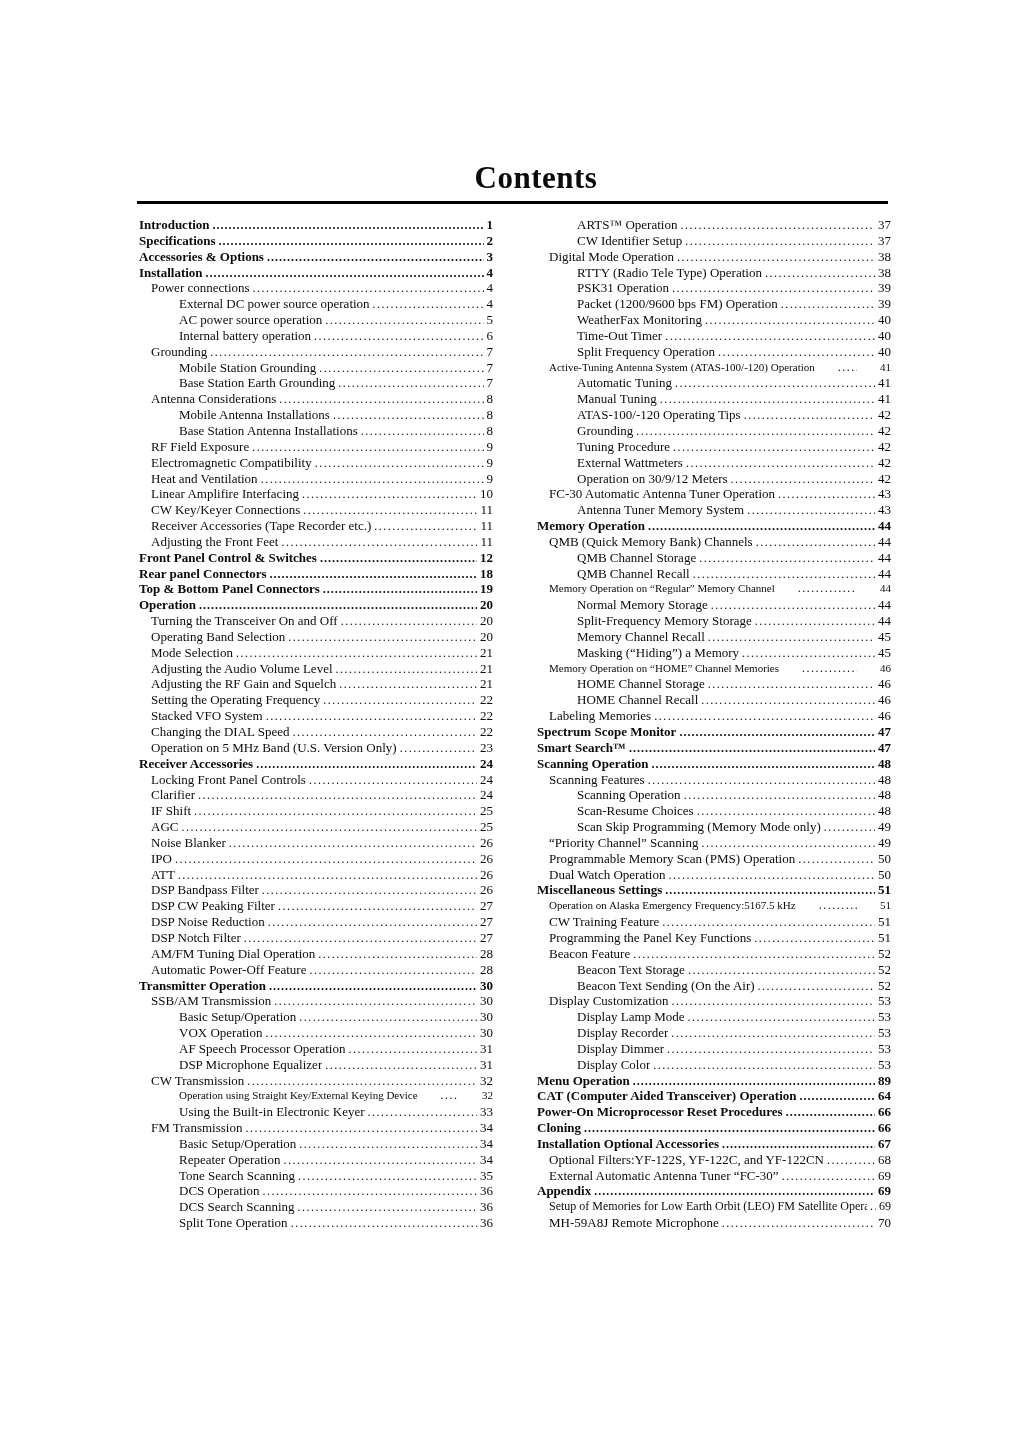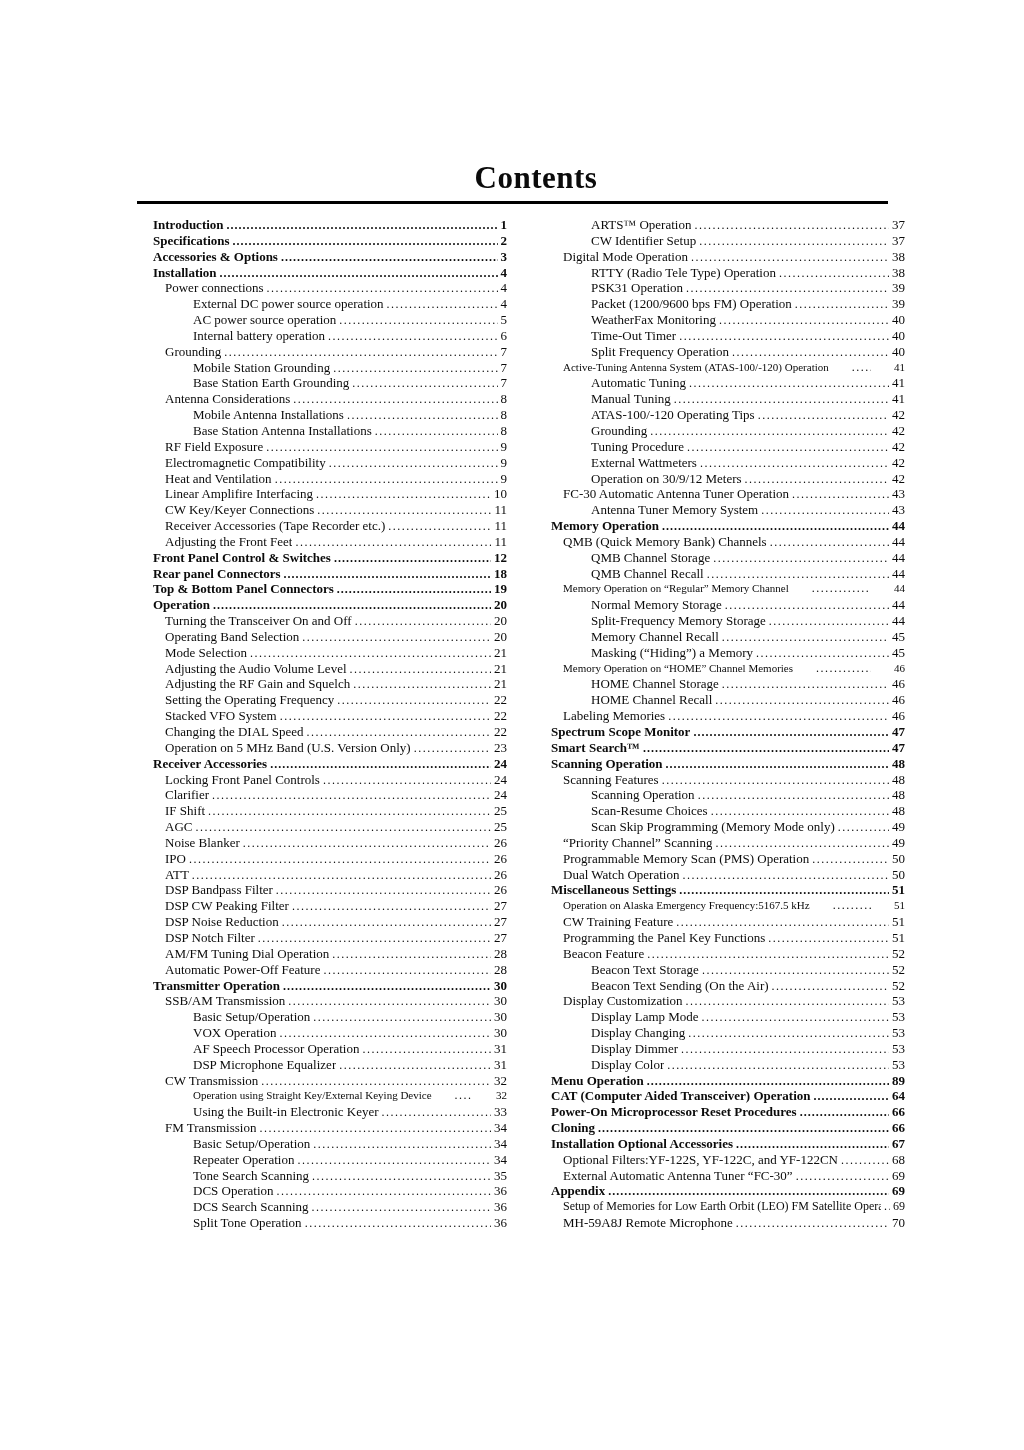--- a/index.html
+++ b/index.html
@@ -31,21 +31,21 @@
   .title-rule {
     position: absolute;
     top: 201px;
     left: 137px;
     width: 751px;
     border-bottom: 3px solid #000;
   }
   .columns {
     position: absolute;
     top: 217px;
-    left: 153px;
+    left: 139px;
     width: 752px;
     display: flex;
     gap: 44px;
   }
   .col {
     flex: 0 0 354px;
     width: 354px;
   }
   .toc-row {
     display: flex;
@@ -655,21 +655,21 @@
           <span class="toc-label">Display Customization</span>
           <span class="leader"></span>
           <span class="pagenum">53</span>
         </div>
         <div class="toc-row lvl2">
           <span class="toc-label">Display Lamp Mode</span>
           <span class="leader"></span>
           <span class="pagenum">53</span>
         </div>
         <div class="toc-row lvl2">
-          <span class="toc-label">Display Changing</span>
+          <span class="toc-label">Display Recorder</span>
           <span class="leader"></span>
           <span class="pagenum">53</span>
         </div>
         <div class="toc-row lvl2">
           <span class="toc-label">Display Dimmer</span>
           <span class="leader"></span>
           <span class="pagenum">53</span>
         </div>
         <div class="toc-row lvl2">
           <span class="toc-label">Display Color</span>

